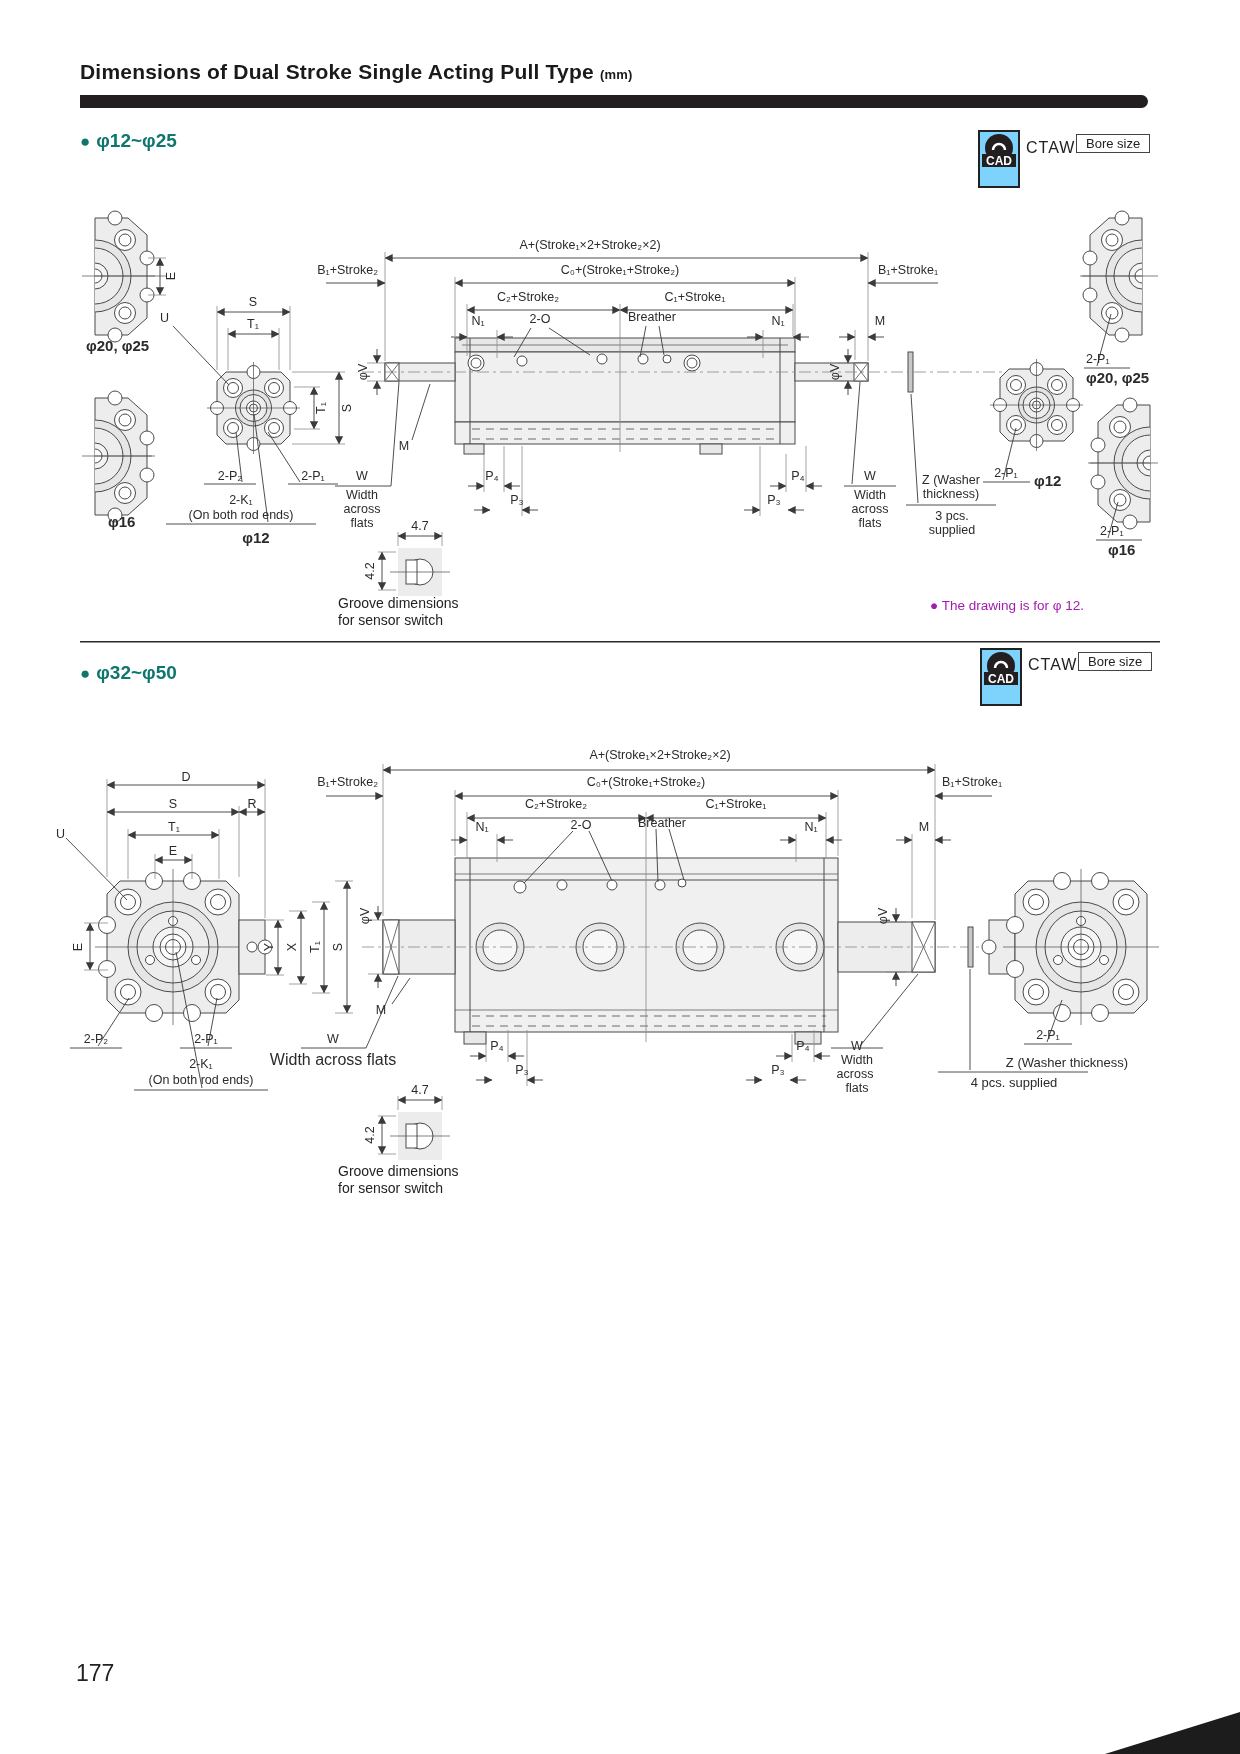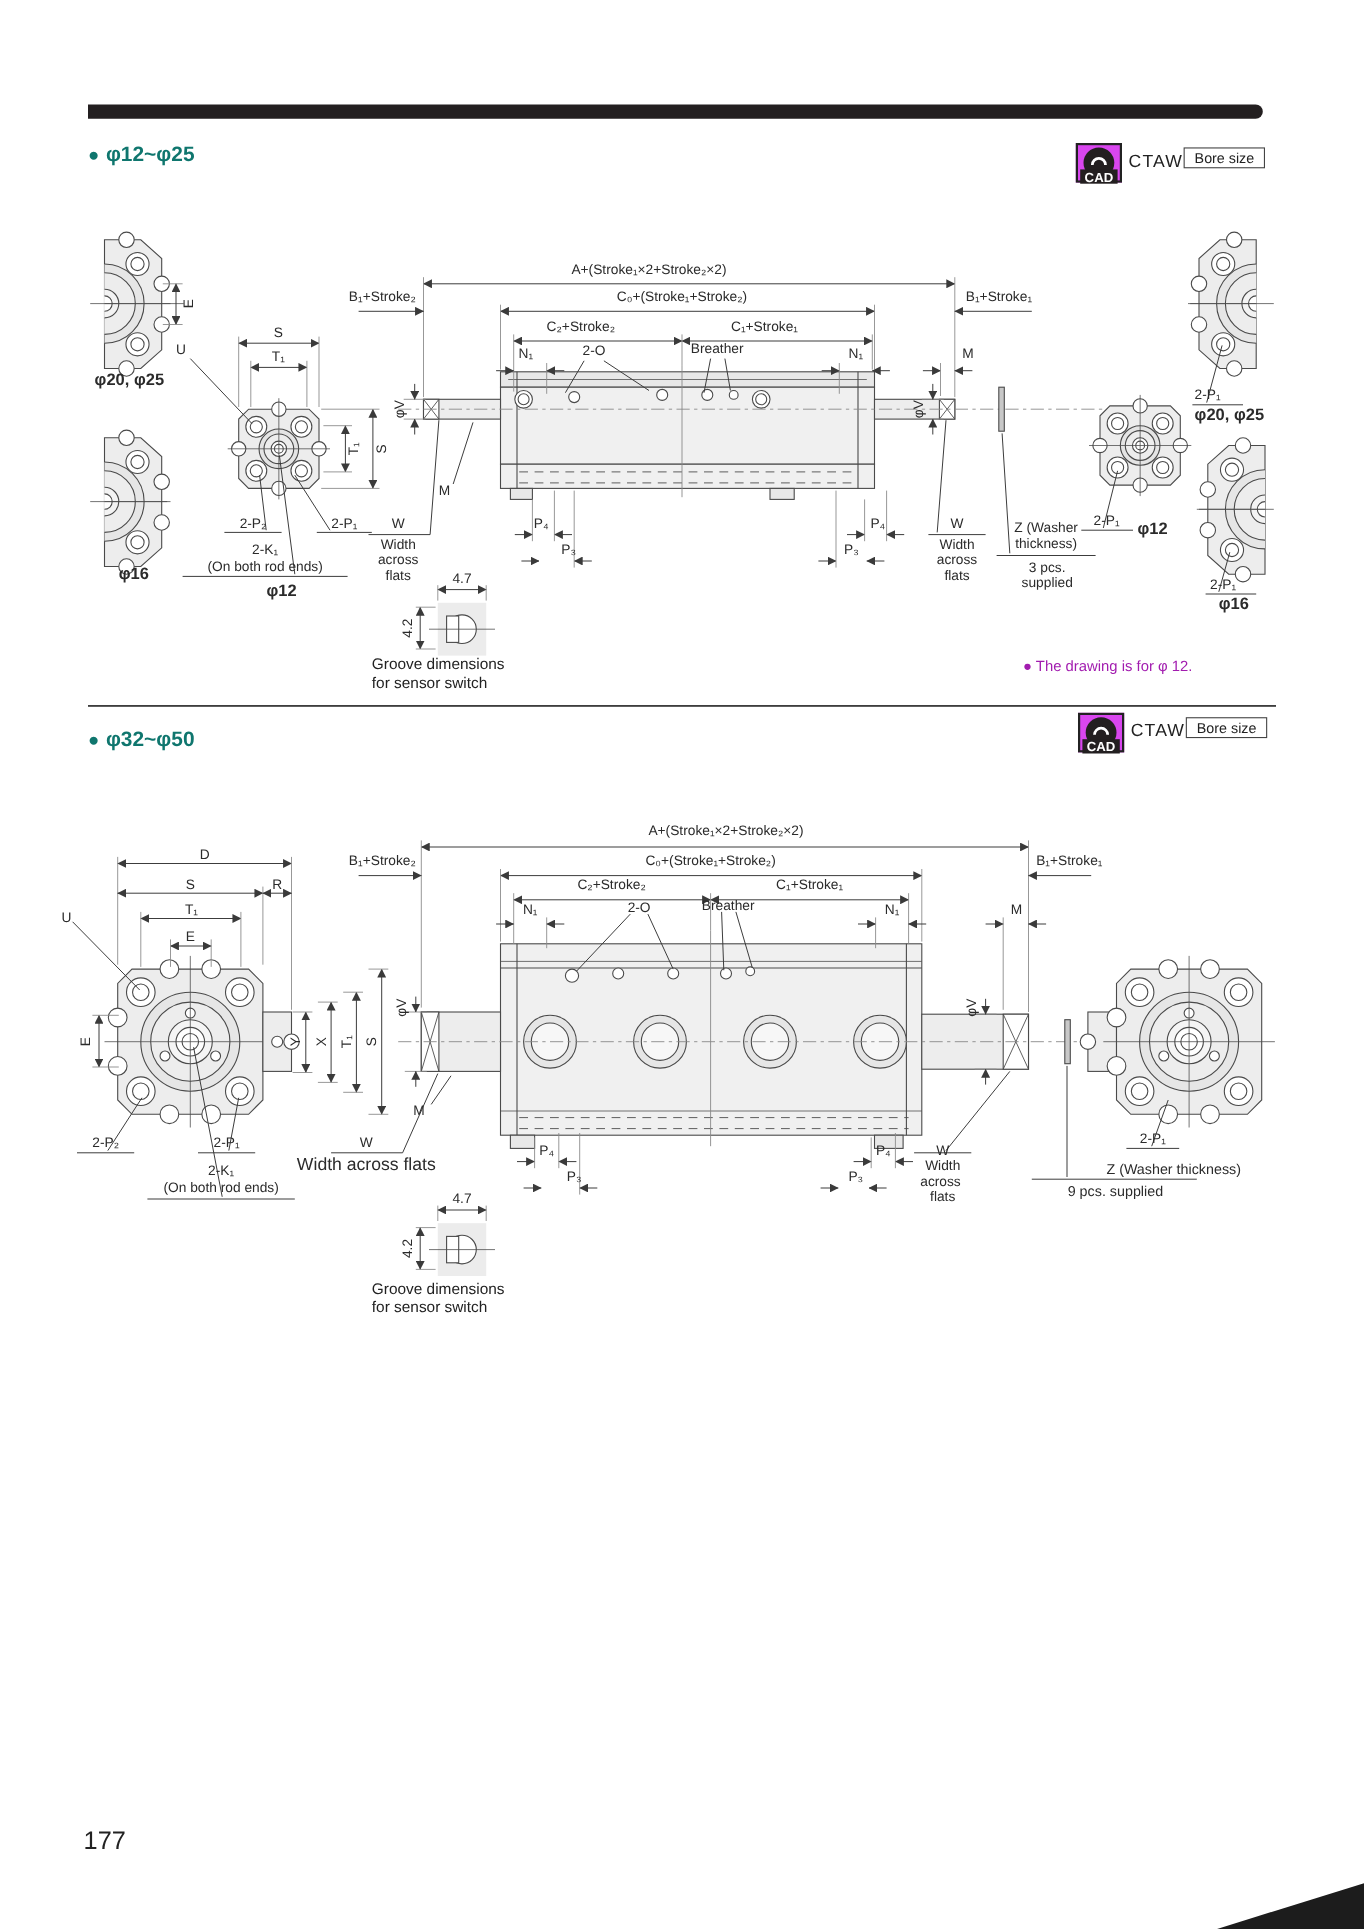--- a/index.html
+++ b/index.html
@@ -5,21 +5,21 @@
   html,body{margin:0;padding:0;background:#fff;}
   #page{position:relative;width:1240px;height:1754px;background:#fff;
         font-family:"Liberation Sans","DejaVu Sans",sans-serif;color:#222;overflow:hidden;}
   .abs{position:absolute;}
   
   #title{left:80px;top:60px;font-size:21px;font-weight:bold;color:#1a1a1a;letter-spacing:.2px;}
   #title .unit{font-size:13px;font-weight:bold;margin-left:6px;}
   #titlebar{left:80px;top:95px;width:1068px;height:13px;background:#231f20;border-radius:0 7px 7px 0;}
   .sechead{font-size:19px;font-weight:bold;color:#0f766e;}
   .bullet{font-size:17px;margin-right:6px;}
-  .cadbadge{width:42px;height:36px;background:#d946ef;border:2px solid #222;box-sizing:border-box;}
+  .cadbadge{width:42px;height:58px;background:#7dd3fc;border:2px solid #222;box-sizing:border-box;}
   .ctaw{font-size:16px;color:#222;letter-spacing:1px;}
   .borebox{border:1px solid #444;font-size:13px;padding:1px 9px;background:#fff;color:#222;}
   
   .lb{position:absolute;font-size:12.5px;color:#2b2b2b;white-space:nowrap;line-height:1.1;}
   .c{transform:translateX(-50%);}
   .r{transform:translateX(-100%);}
   .v{transform:translate(-50%,-50%) rotate(-90deg);}
   .b{font-weight:bold;font-size:15px;}
   .note{font-size:13.5px;color:#a21caf;}
   .grtxt{font-size:14px;color:#222;}
@@ -406,20 +406,23 @@
 
   <line x1="398" y1="1100" x2="442" y2="1100" marker-start="url(#ar)" marker-end="url(#ar)"></line>
   <line x1="398" y1="1096" x2="398" y2="1110" stroke="#8a8a8a" stroke-width="0.8"></line>
   <line x1="442" y1="1096" x2="442" y2="1110" stroke="#8a8a8a" stroke-width="0.8"></line>
   <line x1="382" y1="1116" x2="382" y2="1154" marker-start="url(#ar)" marker-end="url(#ar)"></line>
   <line x1="378" y1="1116" x2="396" y2="1116" stroke="#8a8a8a" stroke-width="0.8"></line>
   <line x1="378" y1="1154" x2="396" y2="1154" stroke="#8a8a8a" stroke-width="0.8"></line>
 </g>
 </svg>
 
+<div class="abs" id="title">
+  <span>Dimensions of Dual Stroke Single Acting Pull Type</span><span class="unit">(mm)</span>
+</div>
 <div class="abs" id="titlebar"></div>
 
 <div class="abs sechead" style="left:80px;top:130px;">
   <span class="bullet">●</span><span>φ12~φ25</span>
 </div>
 <div class="abs cadbadge" style="left:978px;top:130px;">
   <svg width="38" height="37" style="position:static;">
     <circle cx="19" cy="16" r="14" fill="#231f20"></circle>
     <path d="M13,18 a6,6 0 0 1 12,0" stroke="#fff" stroke-width="2.5" fill="none"></path>
     <rect x="2" y="22" width="34" height="13" fill="#231f20"></rect>
@@ -531,21 +534,21 @@
 <span class="lb c" style="left:522px;top:1064px;">P₃</span>
 <span class="lb c" style="left:803px;top:1040px;">P₄</span>
 <span class="lb c" style="left:778px;top:1064px;">P₃</span>
 <span class="lb c" style="left:333px;top:1033px;">W</span>
 <span class="lb c" style="left:333px;top:1051px;font-size:16px;">Width across flats</span>
 <span class="lb c" style="left:857px;top:1040px;">W</span>
 <span class="lb c" style="left:857px;top:1054px;">Width</span>
 <span class="lb c" style="left:855px;top:1068px;">across</span>
 <span class="lb c" style="left:857px;top:1082px;">flats</span>
 <span class="lb c" style="left:1067px;top:1056px;font-size:13px;">Z (Washer thickness)</span>
-<span class="lb c" style="left:1014px;top:1076px;font-size:13px;">9 pcs. supplied</span>
+<span class="lb c" style="left:1014px;top:1076px;font-size:13px;">4 pcs. supplied</span>
 <span class="lb c" style="left:1048px;top:1029px;">2-P₁</span>
 <span class="lb c" style="left:420px;top:1084px;">4.7</span>
 <span class="lb v" style="left:371px;top:1135px;">4.2</span>
 <span class="lb grtxt" style="left:338px;top:1164px;">Groove dimensions</span>
 <span class="lb grtxt" style="left:338px;top:1181px;">for sensor switch</span>
 
 <div class="abs" id="pagenum">177</div>
 <svg id="wedge" width="1240" height="1754">
   <path d="M1105,1754 L1240,1712 L1240,1754 Z" fill="#1c1c1c"></path>
 </svg>

